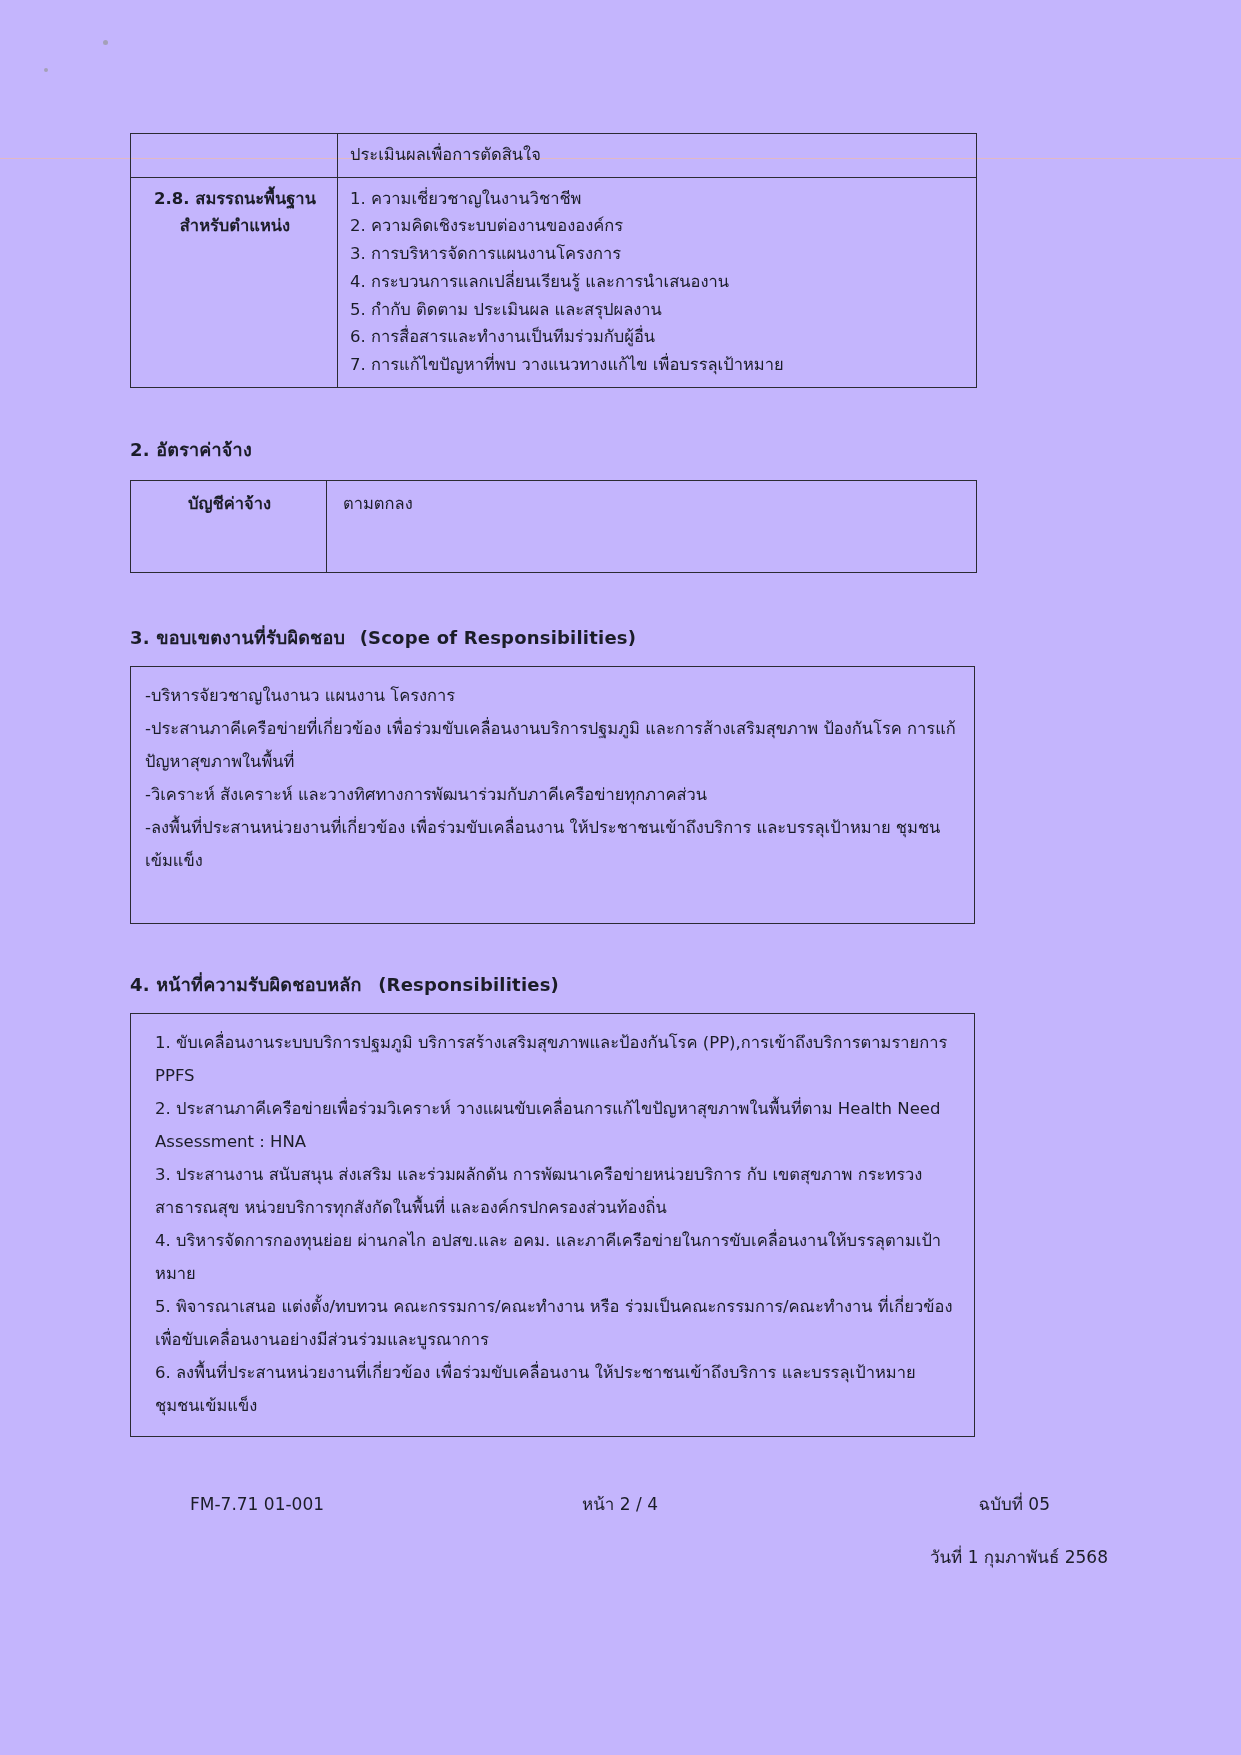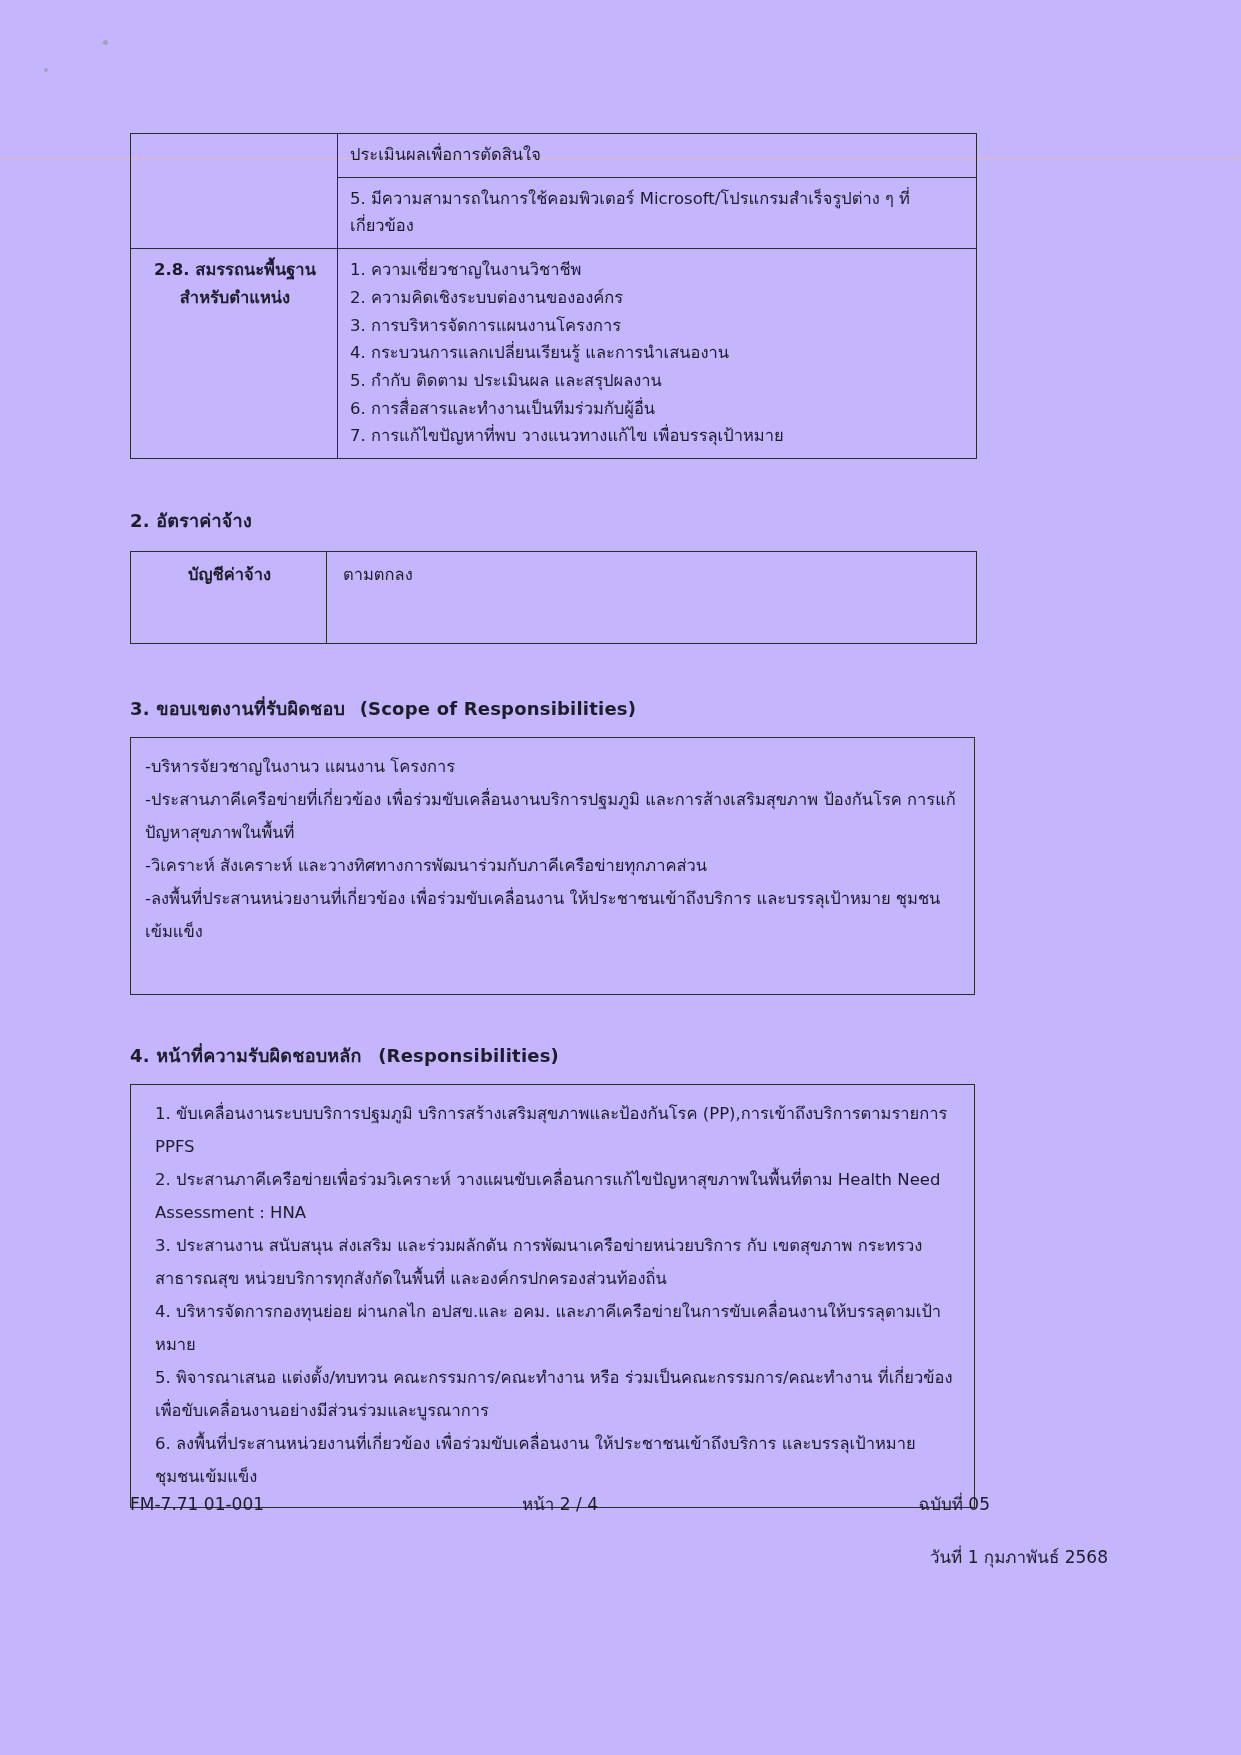--- a/index.html
+++ b/index.html
@@ -108,21 +108,21 @@
   .footer {
     position: absolute;
     left: 130px;
     top: 1490px;
     width: 980px;
     font-size: 17px;
   }
   .footer-row {
     display: flex;
     align-items: baseline;
-    justify-content: flex-start;
+    justify-content: center;
   }
   .footer-left { width: 300px; }
   .footer-mid { width: 260px; text-align: center; }
   .footer-right { width: 300px; text-align: right; }
   .footer-date {
     text-align: right;
     margin-top: 26px;
     padding-right: 2px;
   }
 </style>
@@ -140,24 +140,20 @@
     <div style="height:133px;"></div>
     <table class="doc-table t1">
       <colgroup>
           <col class="c1">
           <col>
         </colgroup>
       <tbody>
         <tr>
           <td style="border-bottom:none;"></td>
           <td>ประเมินผลเพื่อการตัดสินใจ</td>
-        </tr>
-        <tr>
-          <td style="border-top:none;"></td>
-          <td>5. มีความสามารถในการใช้คอมพิวเตอร์ Microsoft/โปรแกรมสำเร็จรูปต่าง ๆ ที่เกี่ยวข้อง</td>
         </tr>
         <tr>
           <td class="cell-center">
             <span>2.8. สมรรถนะพื้นฐาน</span>
             <span class="l2">สำหรับตำแหน่ง</span>
           </td>
           <td>
             <div class="row-item">1. ความเชี่ยวชาญในงานวิชาชีพ</div>
             <div class="row-item">2. ความคิดเชิงระบบต่องานขององค์กร</div>
             <div class="row-item">3. การบริหารจัดการแผนงานโครงการ</div>

